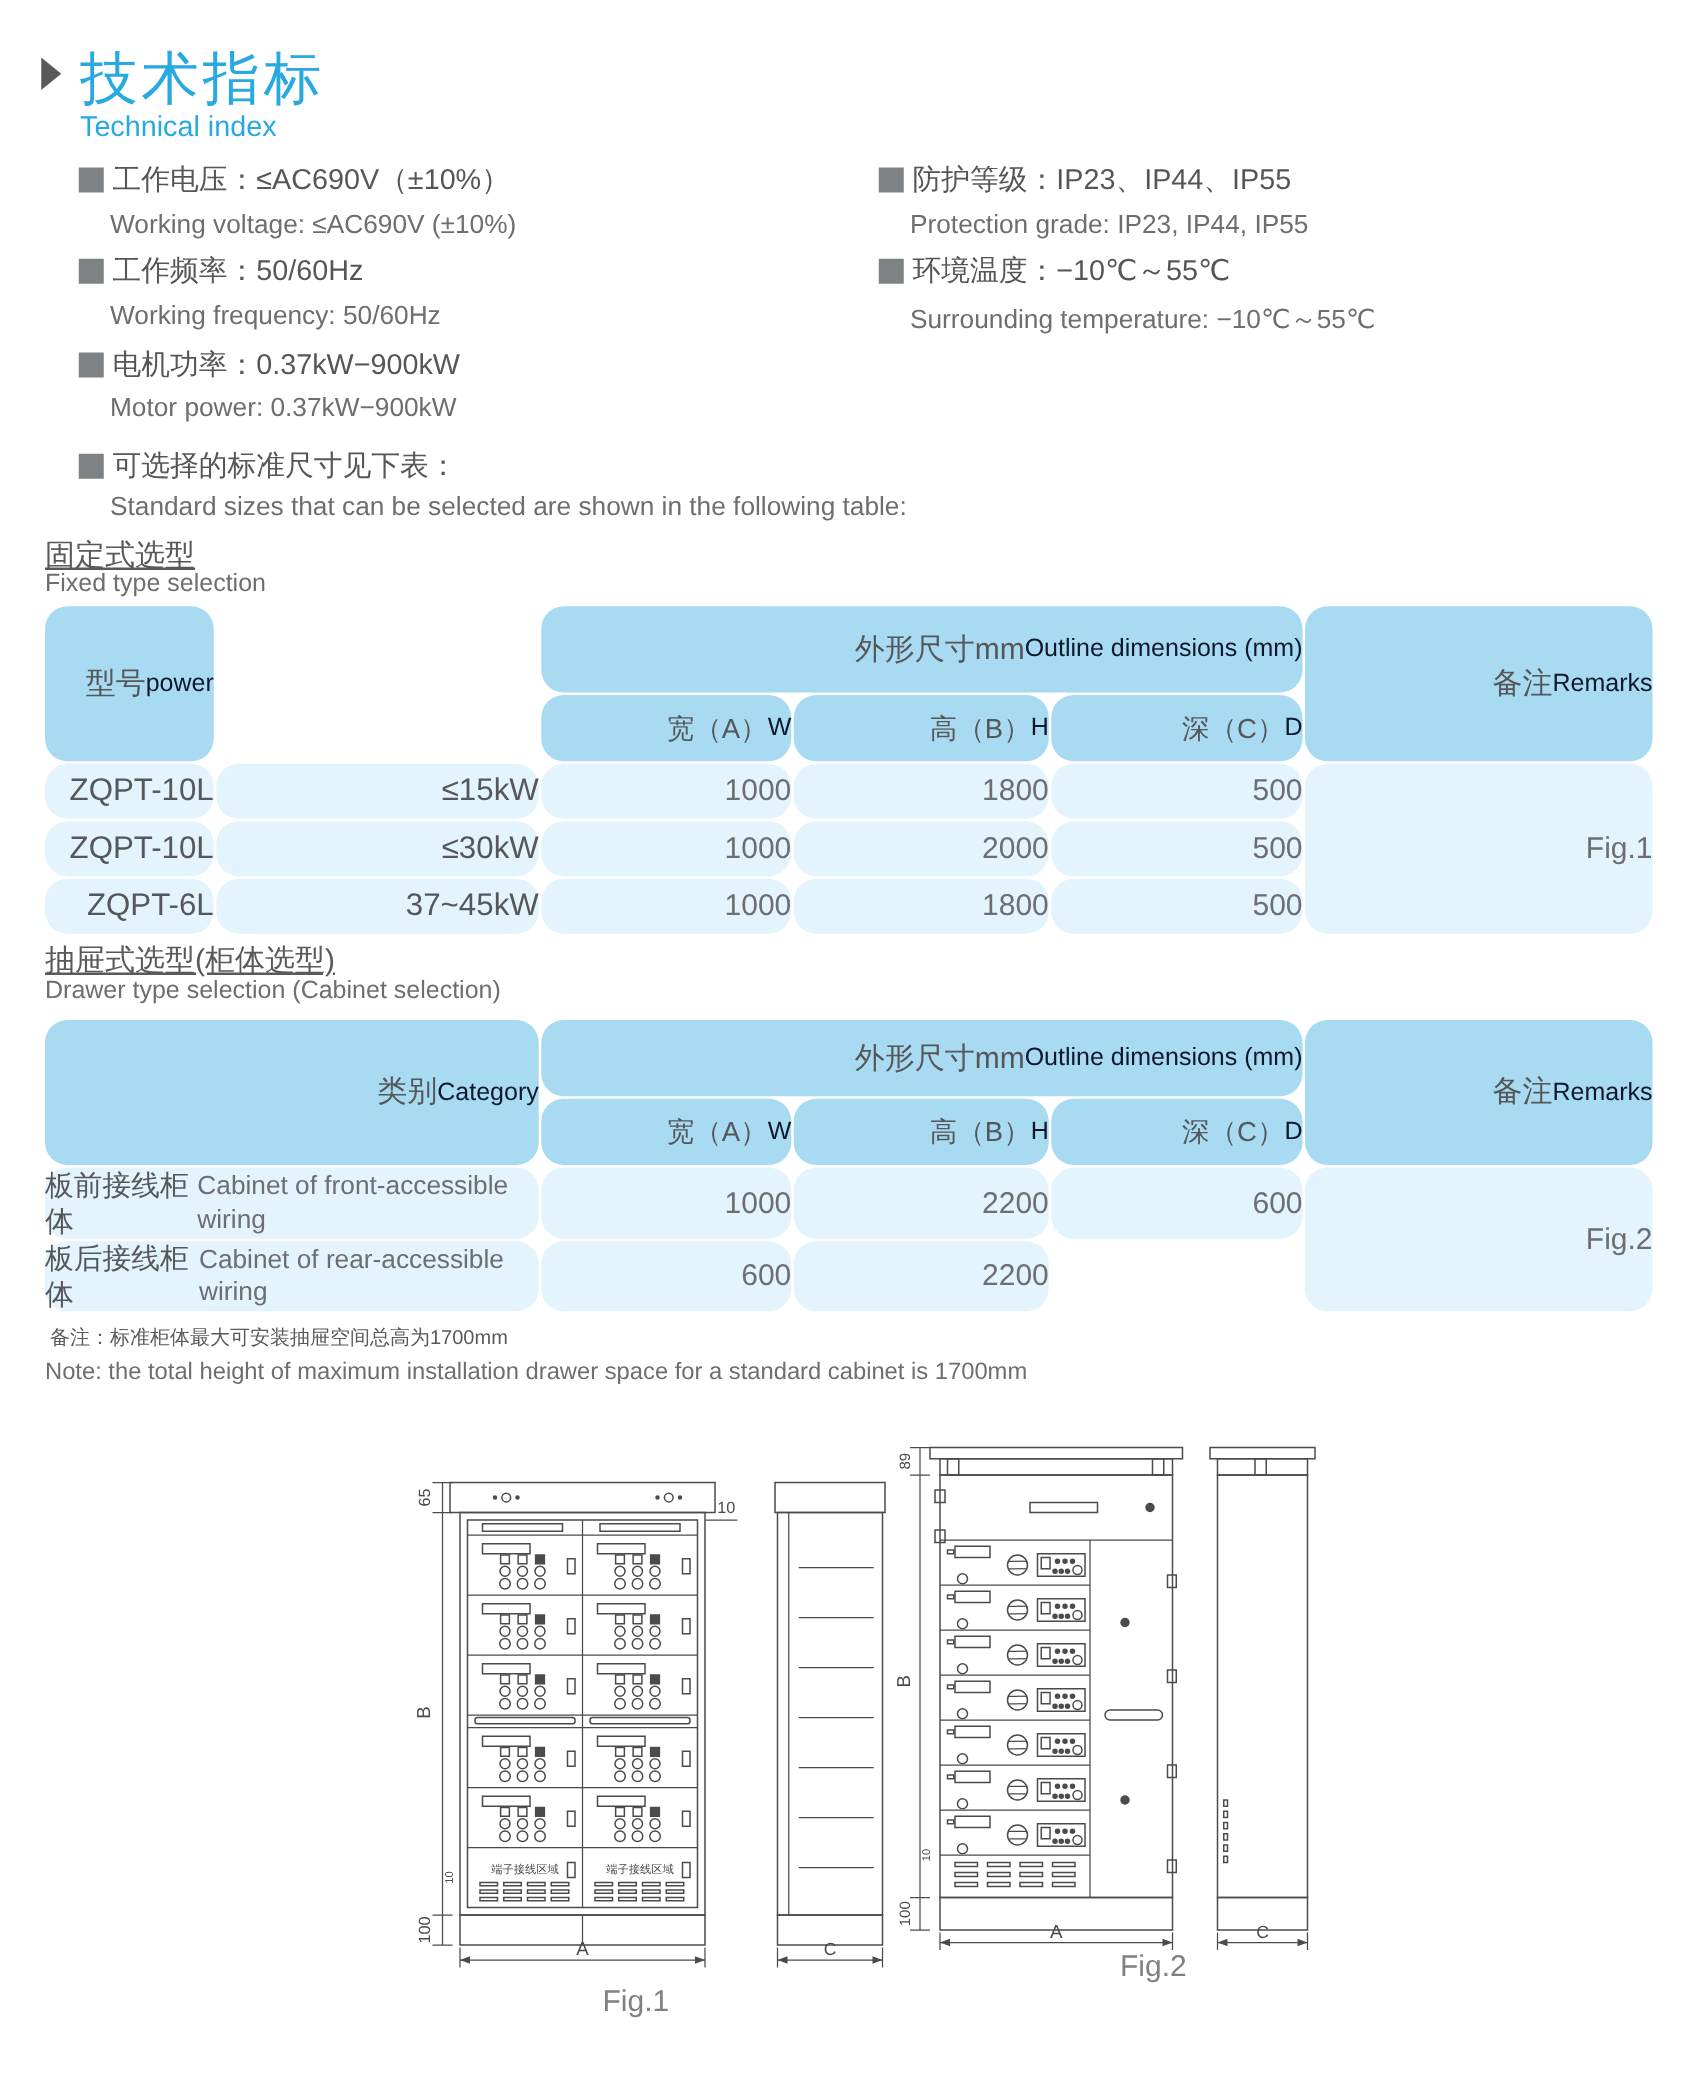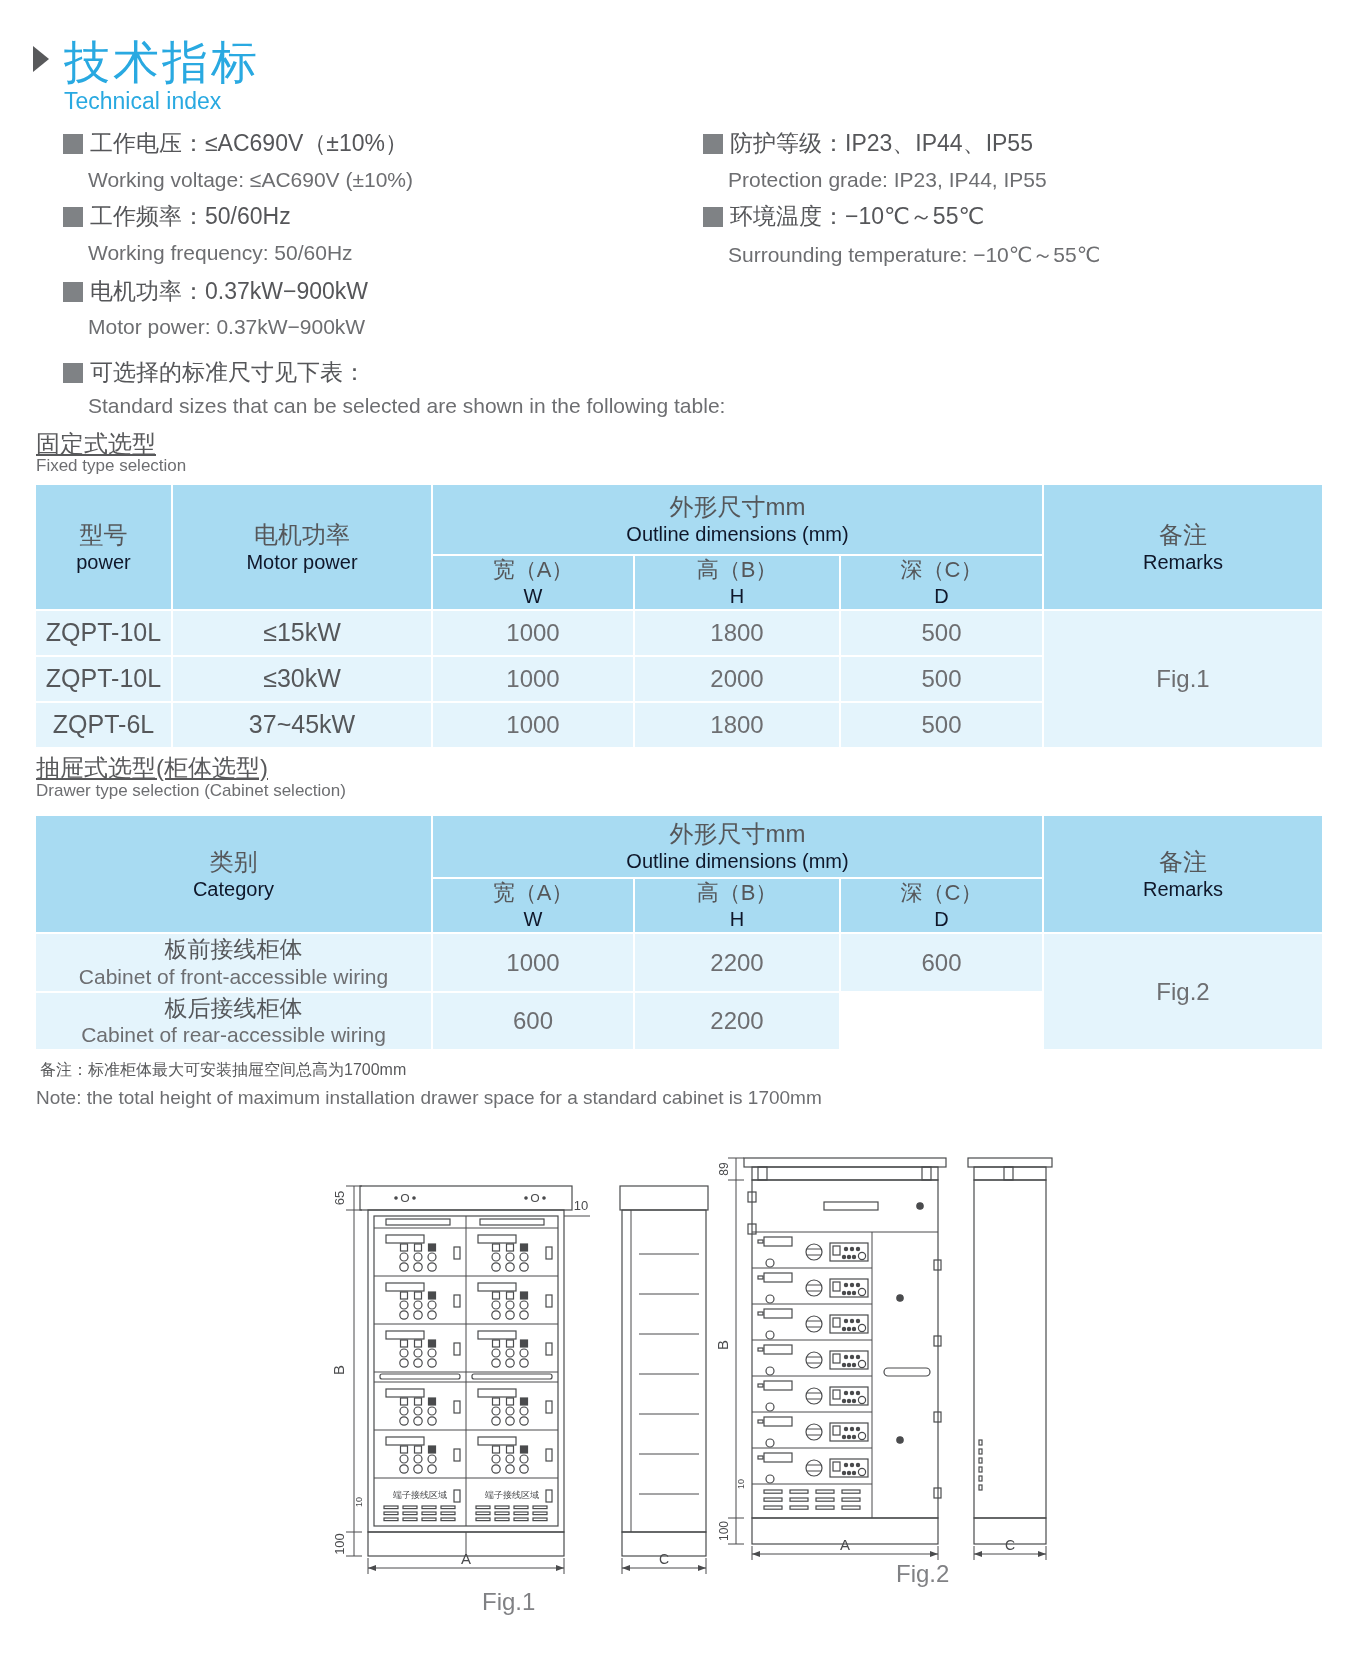--- a/index.html
+++ b/index.html
@@ -26,31 +26,31 @@
   
   .spec-zh{display:flex;align-items:center;font-size:23px;color:#555659;}
   .spec-en{font-size:21px;color:#6d6e71;}
   .bullet{
     display:inline-block;width:20px;height:20px;
     background:#7f8285;margin-right:7px;flex:0 0 auto;
   }
 
   
   .sec-zh{font-size:24px;color:#58595b;text-decoration:underline;}
-  .sec-en{font-size:17px;color:#6d6e71;}
+  .sec-en{font-size:20px;color:#6d6e71;}
 
   
   .tbl{position:absolute;display:grid;gap:2px;background:#ffffff;}
   #t1{left:36px;top:485px;
       grid-template-columns:135px 258px 200px 204px 201px 278px;
       grid-template-rows:69px 53px 44px 44px 44px;}
   #t2{left:36px;top:816px;
       grid-template-columns:395px 200px 204px 201px 278px;
       grid-template-rows:61px 53px 57px 56px;}
-  .c{display:flex;flex-direction:column;align-items:center;justify-content:center;line-height:1.25;}
+  .c{display:flex;flex-direction:row;align-items:center;justify-content:flex-end;line-height:1.25;border-radius:18px;}
   .hc{background:#a8dbf2;}
   .dc{background:#e4f4fc;}
   .zh{font-size:24px;color:#55575a;}
   .en{font-size:20px;color:#0f172a;}
   .zh-s{font-size:22px;color:#55575a;}
   .val{font-size:24px;color:#6d6e71;}
   .big{font-size:25px;color:#55575a;}
   .cat-zh{font-size:23px;color:#55575a;}
   .cat-en{font-size:21px;color:#6d6e71;}
 
@@ -105,24 +105,20 @@
 </div>
 <div class="abs spec-en" style="left:728px;top:241px">Surrounding temperature: −10℃～55℃</div>
 
 <div class="abs sec-zh" style="left:36px;top:428px">固定式选型</div>
 <div class="abs sec-en" style="left:36px;top:456px">Fixed type selection</div>
 
 <div class="tbl" id="t1">
   <div class="c hc" style="grid-area:1/1/3/2">
     <div class="zh">型号</div>
     <div class="en">power</div>
-  </div>
-  <div class="c hc" style="grid-area:1/2/3/3">
-    <div class="zh">电机功率</div>
-    <div class="en">Motor power</div>
   </div>
   <div class="c hc" style="grid-area:1/3/2/6">
     <div class="zh">外形尺寸mm</div>
     <div class="en">Outline dimensions (mm)</div>
   </div>
   <div class="c hc" style="grid-area:1/6/3/7">
     <div class="zh">备注</div>
     <div class="en">Remarks</div>
   </div>
   <div class="c hc" style="grid-area:2/3/3/4">

